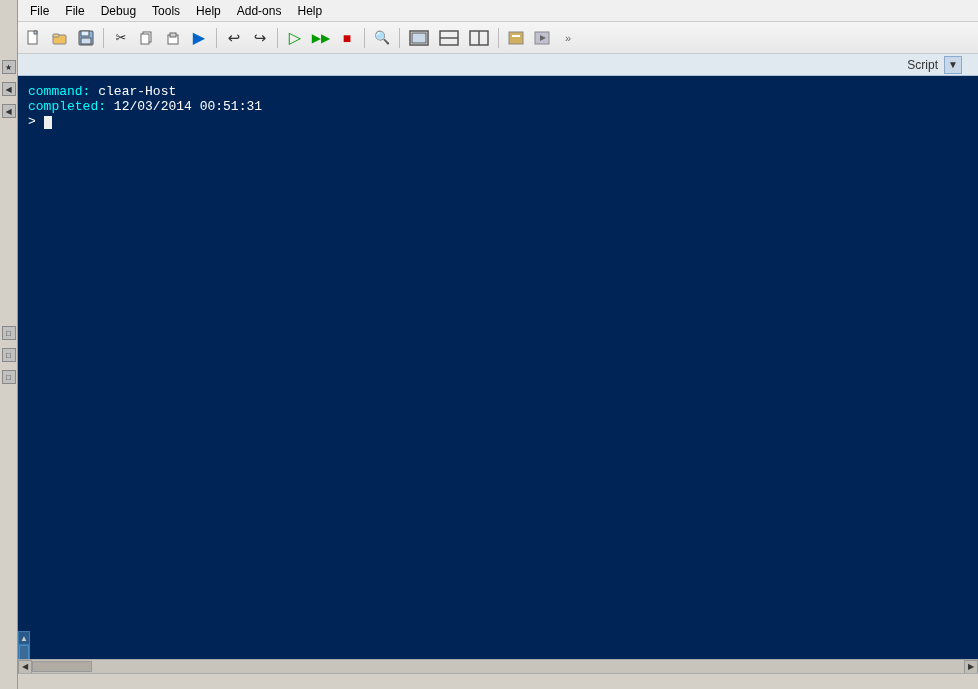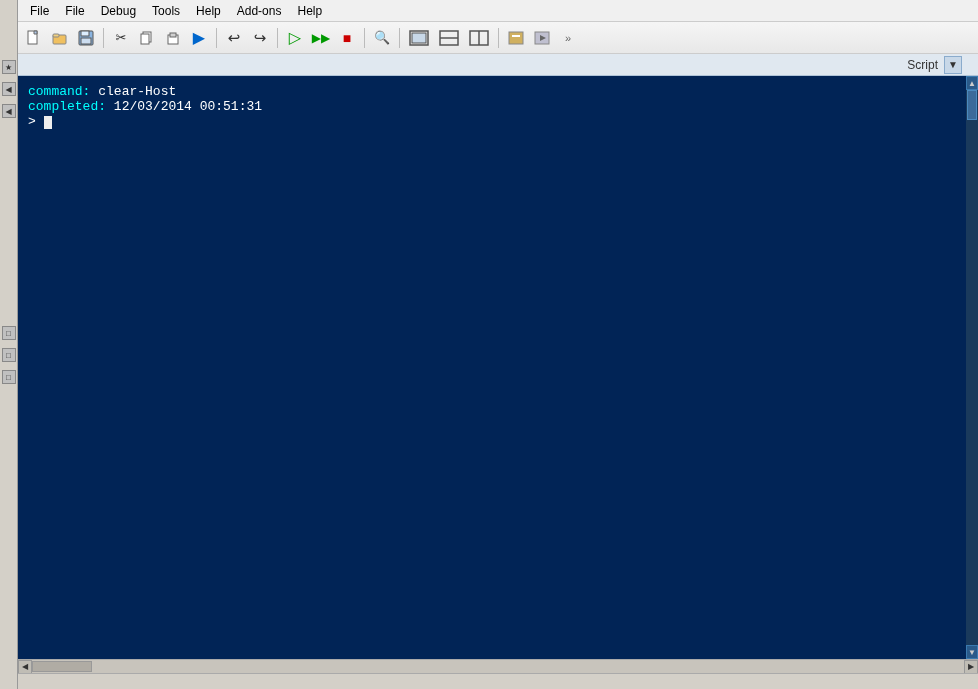--- a/index.html
+++ b/index.html
@@ -188,20 +188,21 @@
       justify-content: center;
       cursor: pointer;
       font-size: 10px;
       color: #333;
     }
 
     
     .console-area {
       flex: 1;
       display: flex;
+      flex-direction: column;
       background: #012456;
       overflow: hidden;
       position: relative;
     }
     .console-content {
       flex: 1;
       padding: 8px 10px;
       font-family: 'Consolas', 'Courier New', monospace;
       font-size: 13px;
       color: #eee;

